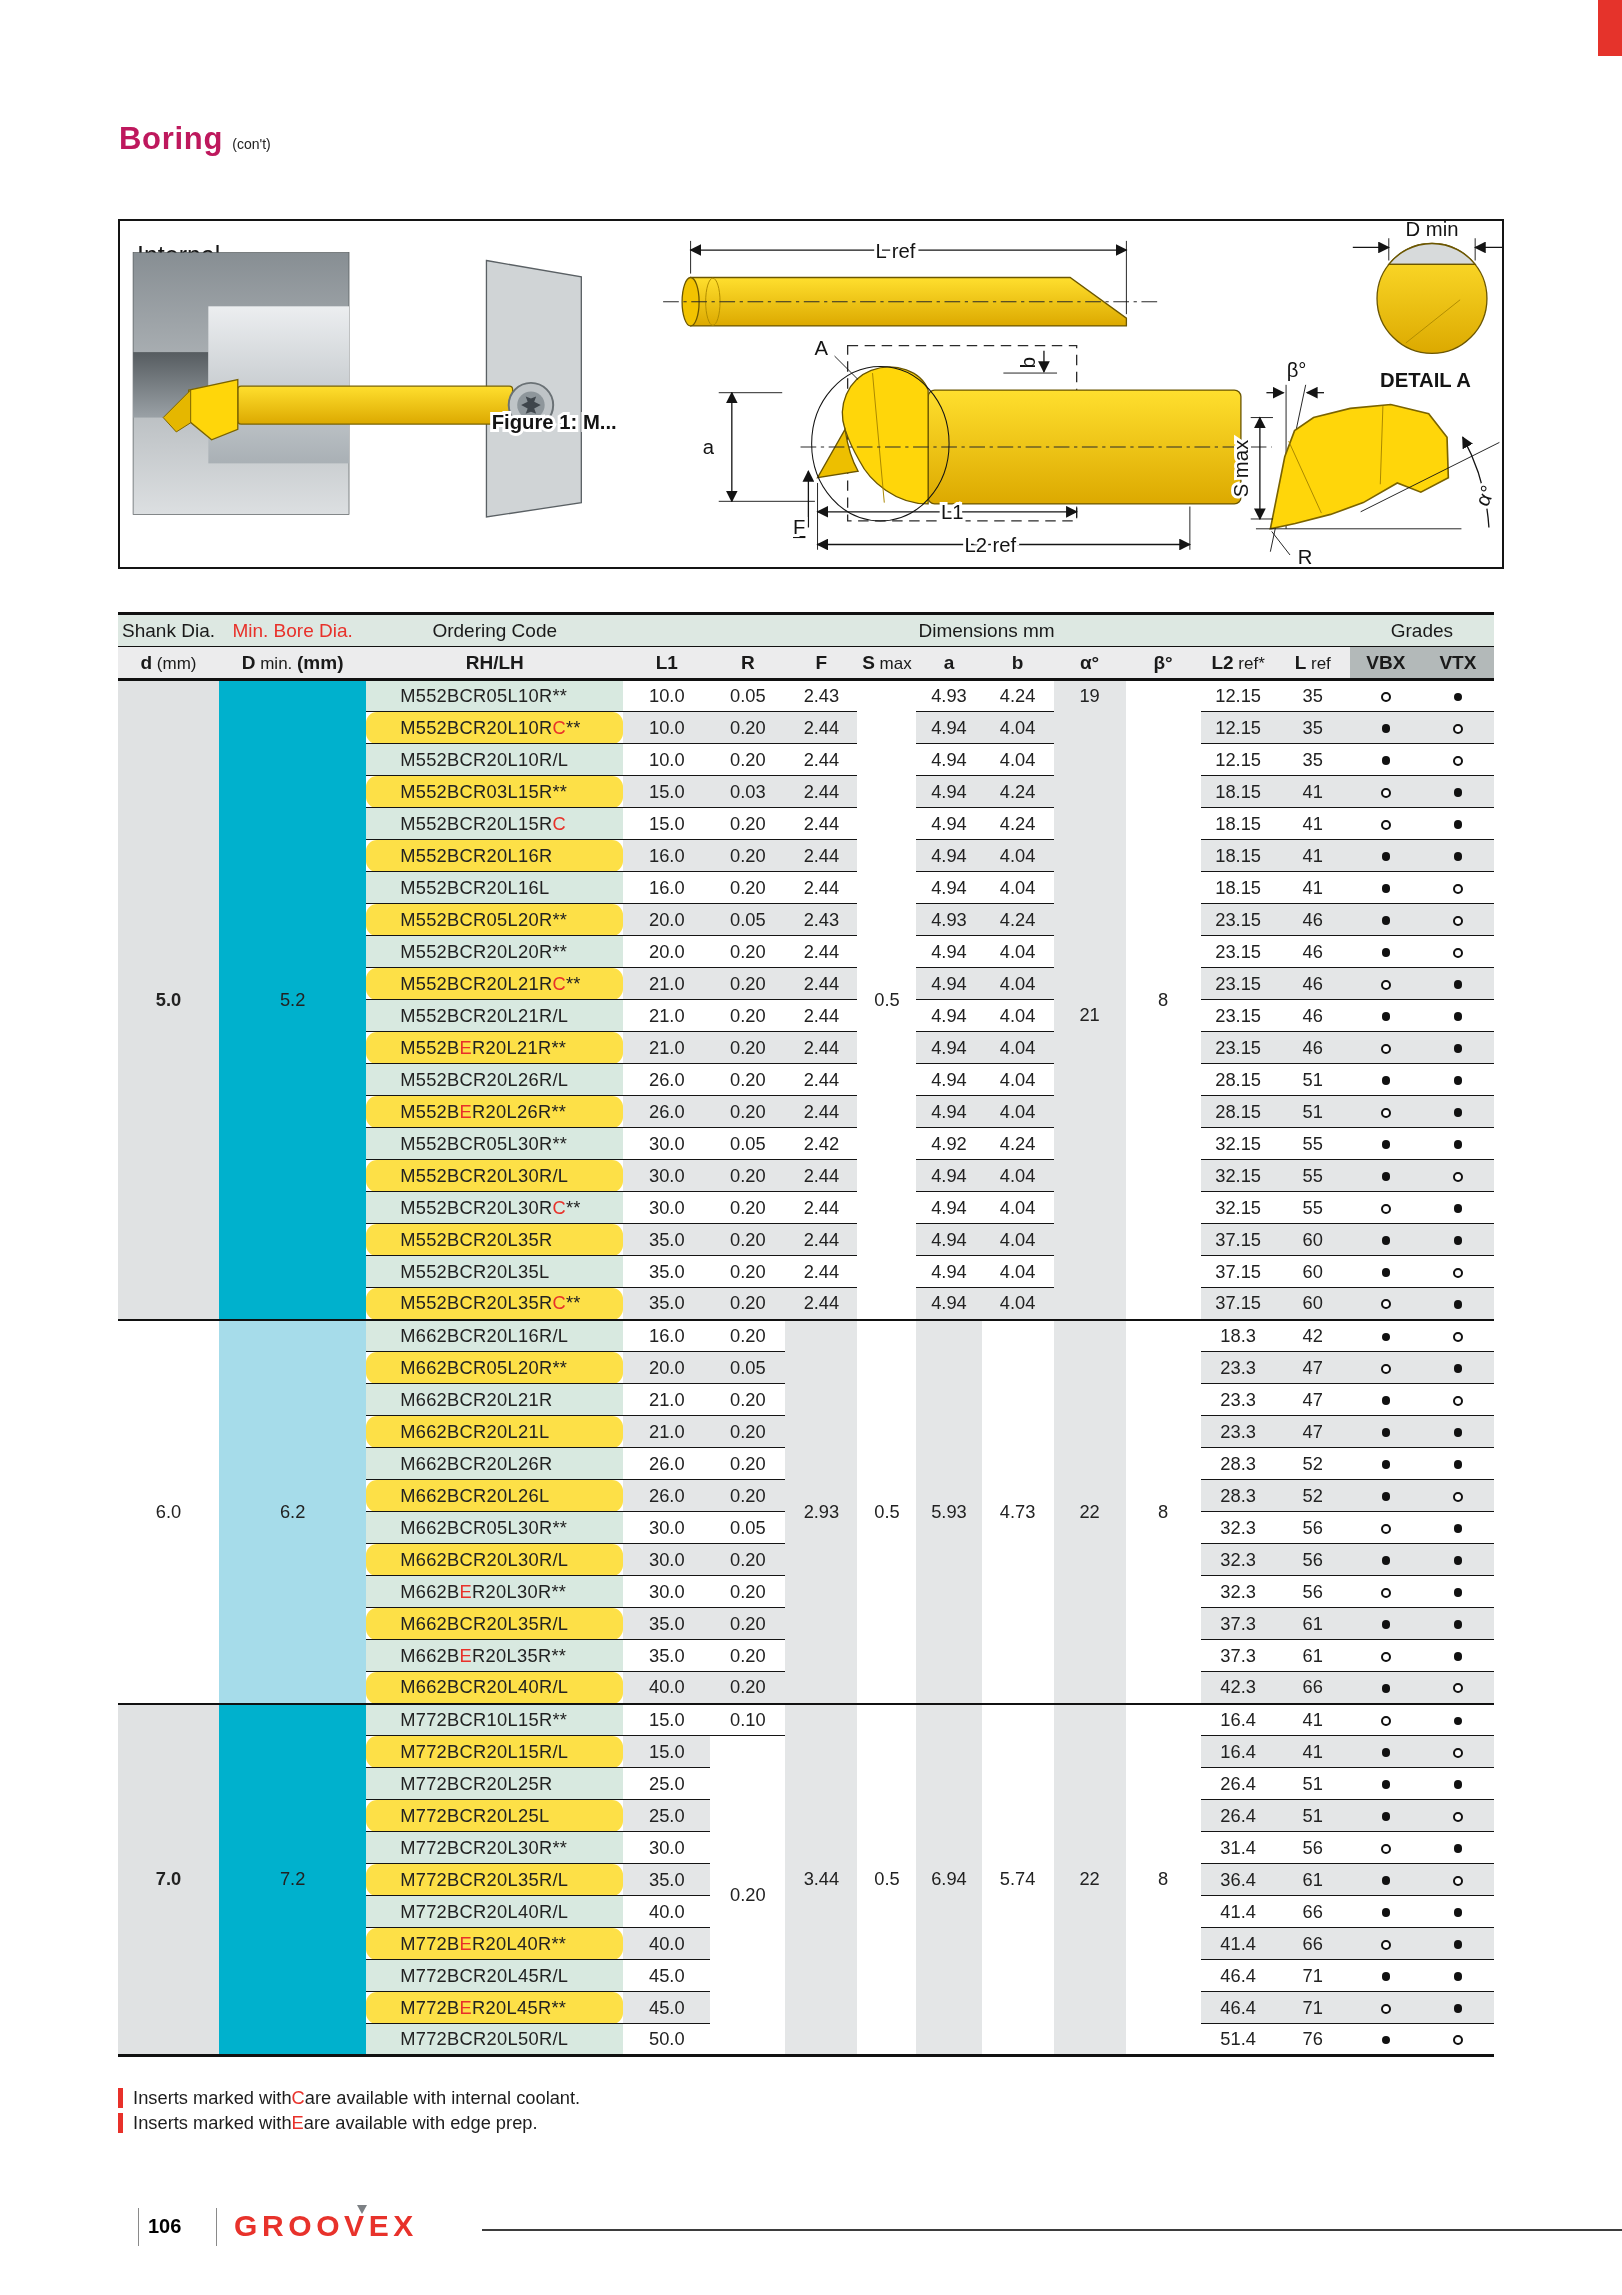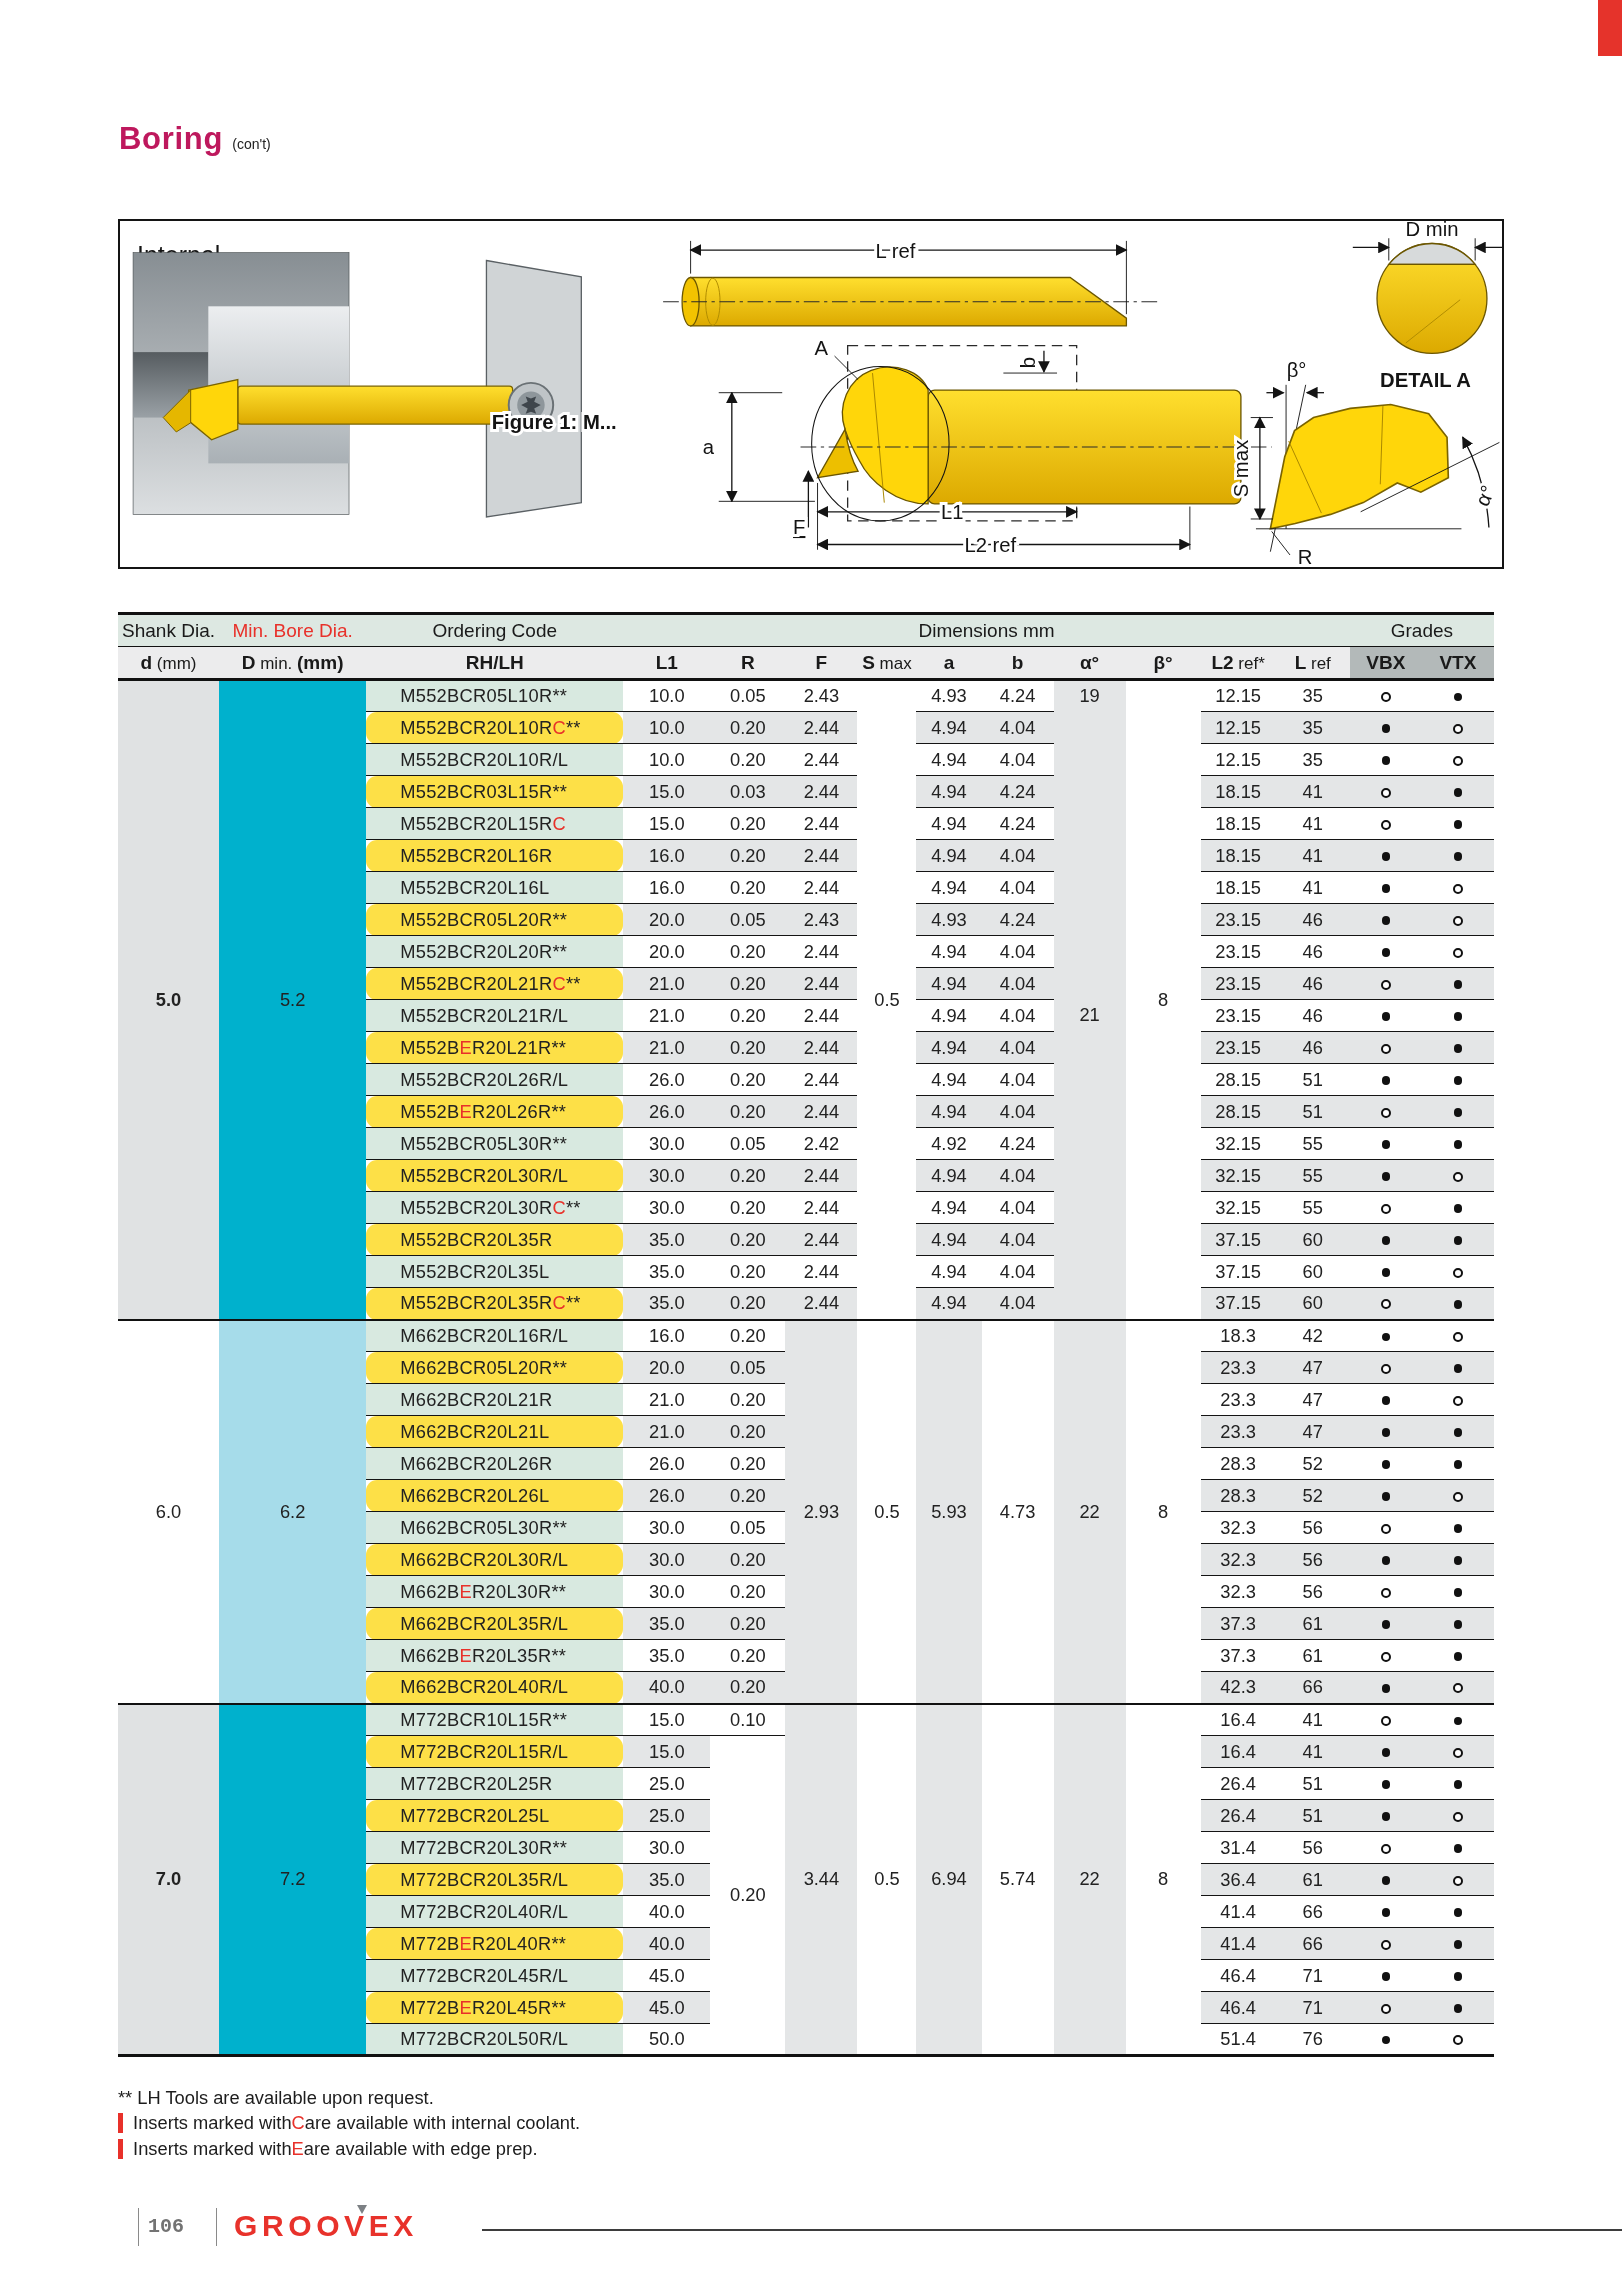--- a/index.html
+++ b/index.html
@@ -63,21 +63,21 @@
   
   #footnotes{left:118px;top:2085px;width:1047px;}
   .fn{display:flex;align-items:center;height:25.5px;font-size:18.3px;color:#1d1d1d;}
   .fnbar{width:4.6px;height:19.6px;background:#e8312a;margin-right:10.5px;flex:none;}
   .fn .dot{margin:0 5.2px 0 1.3px;}
   .fn .ring{margin:0 5.2px 0 11.8px;}
 
   
   #footer{left:118px;top:2204px;width:1505px;height:52px;}
   .vbar{position:absolute;width:1.3px;height:38px;background:#8a8a8a;top:3.9px;}
-  #page-num{position:absolute;left:30px;top:10.5px;font-size:20px;font-weight:700;color:#737373;font-family:Liberation Mono, monospace;}
+  #page-num{position:absolute;left:30px;top:10.5px;font-size:20px;font-weight:700;color:#000000;}
   #brand{position:absolute;left:116px;top:5.2px;font-size:30px;font-weight:800;
          color:#e8322b;letter-spacing:4.6px;}
   #brand-tri{position:absolute;left:239px;top:1.3px;width:0;height:0;
          border-left:5.9px solid transparent;border-right:5.9px solid transparent;
          border-top:9.2px solid #7c8084;}
   #footer-line{position:absolute;left:364px;right:0;top:25px;height:2px;background:#3d3d3d;}
 </style>
 </head>
 <body>
 
@@ -710,23 +710,20 @@
           <td class="num">76</td>
           <td class="num"><span class="dot"></span></td>
           <td class="num"><span class="ring"></span></td>
         </tr>
       </tbody>
     </table>
 </div>
 
 <div class="abs" id="footnotes">
     <div class="fn">
-      <span>** LH Tools are available upon request.</span>
-    </div>
-    <div class="fn">
       <span class="fnbar"></span>
       <span>Inserts marked with </span>
       <span class="redc">C</span>
       <span> are available with internal coolant.</span>
     </div>
     <div class="fn">
       <span class="fnbar"></span>
       <span>Inserts marked with </span>
       <span class="redc">E</span>
       <span> are available with edge prep.</span>

